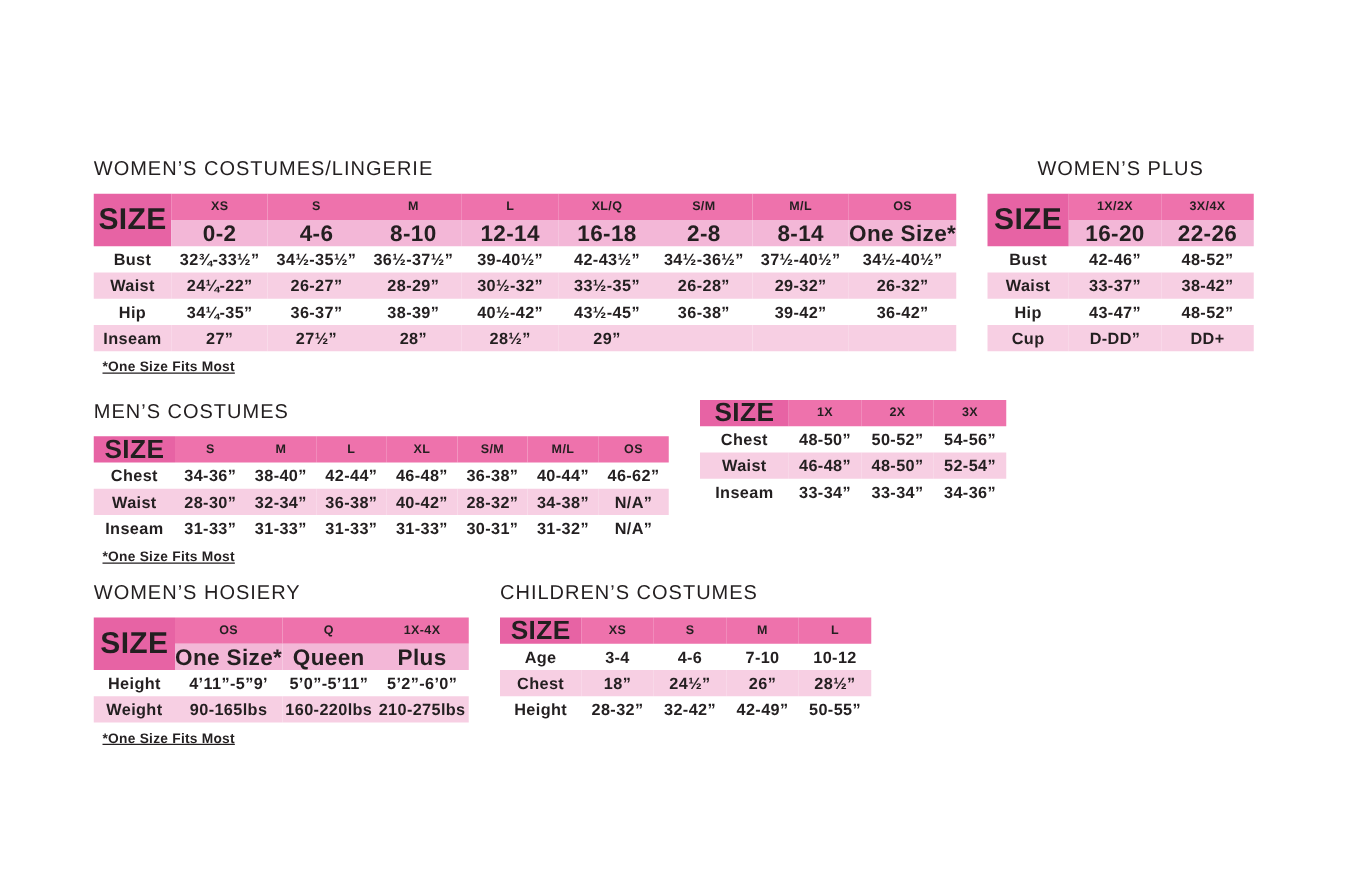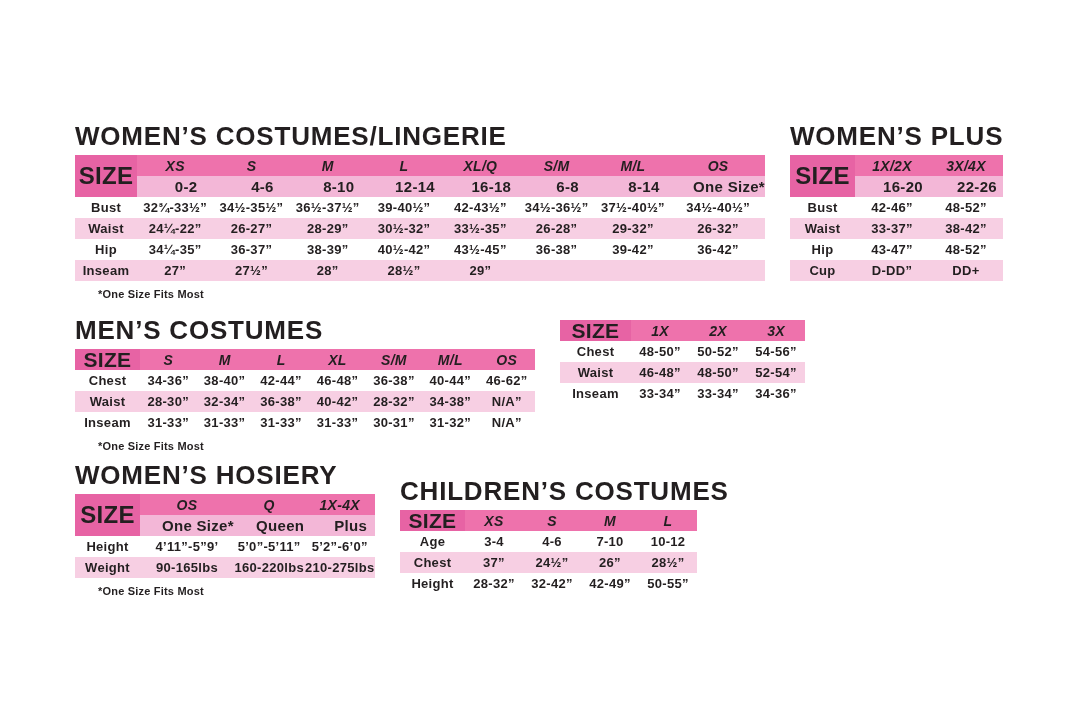--- a/index.html
+++ b/index.html
@@ -6,22 +6,22 @@
   html, body { width:1080px; height:706px; }
   body {
     background:#ffffff;
     font-family:"Liberation Sans", sans-serif;
     color:var(--text, #231f20);
     position:relative;
     overflow:hidden;
   }
   .section { position:absolute; }
   .title {
-    font-size:26px;
-    font-weight:700;
+    font-size:16px;
+    font-weight:400;
     letter-spacing:0.8px;
     line-height:20px;
     margin:0 0 9px 0;
     white-space:nowrap;
     color:var(--text, #231f20);
   }
   .grid {
     display:grid;
     grid-auto-rows:21px;
     width:100%;
@@ -31,31 +31,32 @@
     align-items:center;
     justify-content:center;
     white-space:nowrap;
     font-weight:700;
     letter-spacing:0.3px;
     line-height:1;
   }
   .size   { background:var(--size);   font-size:24px; letter-spacing:1px; }
   .size.span2 { grid-row:span 2; }
   .size.single { font-size:21px; }
-  .hdr    { background:var(--header); font-size:14px;font-style:italic; }
-  .sub    { background:var(--subheader); font-size:15px;padding-left:22px; }
+  .hdr    { background:var(--header); font-size:10px; }
+  .sub    { background:var(--subheader); font-size:18px; }
   .rowlabel { font-size:13px; }
   .datacell { font-size:13px; letter-spacing:0.2px; }
   .shaded { background:var(--row); }
   .footnote {
     font-size:11px;
     font-weight:700;
     letter-spacing:0.2px;
-    margin:7px 0 0 23px;
+    margin:7px 0 0 7px;
     white-space:nowrap;
+    text-decoration:underline;
   }
 </style>
 </head>
 <body>
 
 <div class="section" style="left:75px; top:126px; width:690px;">
   <h2 class="title">WOMEN’S COSTUMES/LINGERIE</h2>
   <div class="grid" style="grid-template-columns: 62px repeat(8, 1fr);">
       <div class="size span2">SIZE</div>
       <div class="hdr">XS</div>
@@ -64,21 +65,21 @@
       <div class="hdr">L</div>
       <div class="hdr">XL/Q</div>
       <div class="hdr">S/M</div>
       <div class="hdr">M/L</div>
       <div class="hdr">OS</div>
       <div class="sub">0-2</div>
       <div class="sub">4-6</div>
       <div class="sub">8-10</div>
       <div class="sub">12-14</div>
       <div class="sub">16-18</div>
-      <div class="sub">6-8</div>
+      <div class="sub">2-8</div>
       <div class="sub">8-14</div>
       <div class="sub">One Size*</div>
       <div class="rowlabel">Bust</div>
       <div class="datacell">32¾-33½”</div>
       <div class="datacell">34½-35½”</div>
       <div class="datacell">36½-37½”</div>
       <div class="datacell">39-40½”</div>
       <div class="datacell">42-43½”</div>
       <div class="datacell">34½-36½”</div>
       <div class="datacell">37½-40½”</div>
@@ -107,21 +108,21 @@
       <div class="datacell shaded">28”</div>
       <div class="datacell shaded">28½”</div>
       <div class="datacell shaded">29”</div>
       <div class="datacell shaded"></div>
       <div class="datacell shaded"></div>
       <div class="datacell shaded"></div>
     </div>
   <div class="footnote">*One Size Fits Most</div>
 </div>
 
-<div class="section" style="left:790px; top:126px; width:213px;">
+<div class="section" style="left:790px; top:126px; width:213px;text-align:center;">
   <h2 class="title">WOMEN’S PLUS</h2>
   <div class="grid" style="grid-template-columns: 65px repeat(2, 1fr);">
       <div class="size span2">SIZE</div>
       <div class="hdr">1X/2X</div>
       <div class="hdr">3X/4X</div>
       <div class="sub">16-20</div>
       <div class="sub">22-26</div>
       <div class="rowlabel">Bust</div>
       <div class="datacell">42-46”</div>
       <div class="datacell">48-52”</div>
@@ -212,35 +213,35 @@
       <div class="datacell">5’0”-5’11”</div>
       <div class="datacell">5’2”-6’0”</div>
       <div class="rowlabel shaded">Weight</div>
       <div class="datacell shaded">90-165lbs</div>
       <div class="datacell shaded">160-220lbs</div>
       <div class="datacell shaded">210-275lbs</div>
     </div>
   <div class="footnote">*One Size Fits Most</div>
 </div>
 
-<div class="section" style="left:400px; top:465px; width:297px;margin-top:16px;">
+<div class="section" style="left:400px; top:465px; width:297px;">
   <h2 class="title">CHILDREN’S COSTUMES</h2>
   <div class="grid" style="grid-template-columns: 65px repeat(4, 1fr);">
       <div class="size single">SIZE</div>
       <div class="hdr">XS</div>
       <div class="hdr">S</div>
       <div class="hdr">M</div>
       <div class="hdr">L</div>
       <div class="rowlabel">Age</div>
       <div class="datacell">3-4</div>
       <div class="datacell">4-6</div>
       <div class="datacell">7-10</div>
       <div class="datacell">10-12</div>
       <div class="rowlabel shaded">Chest</div>
-      <div class="datacell shaded">37”</div>
+      <div class="datacell shaded">18”</div>
       <div class="datacell shaded">24½”</div>
       <div class="datacell shaded">26”</div>
       <div class="datacell shaded">28½”</div>
       <div class="rowlabel">Height</div>
       <div class="datacell">28-32”</div>
       <div class="datacell">32-42”</div>
       <div class="datacell">42-49”</div>
       <div class="datacell">50-55”</div>
     </div>
 </div>

